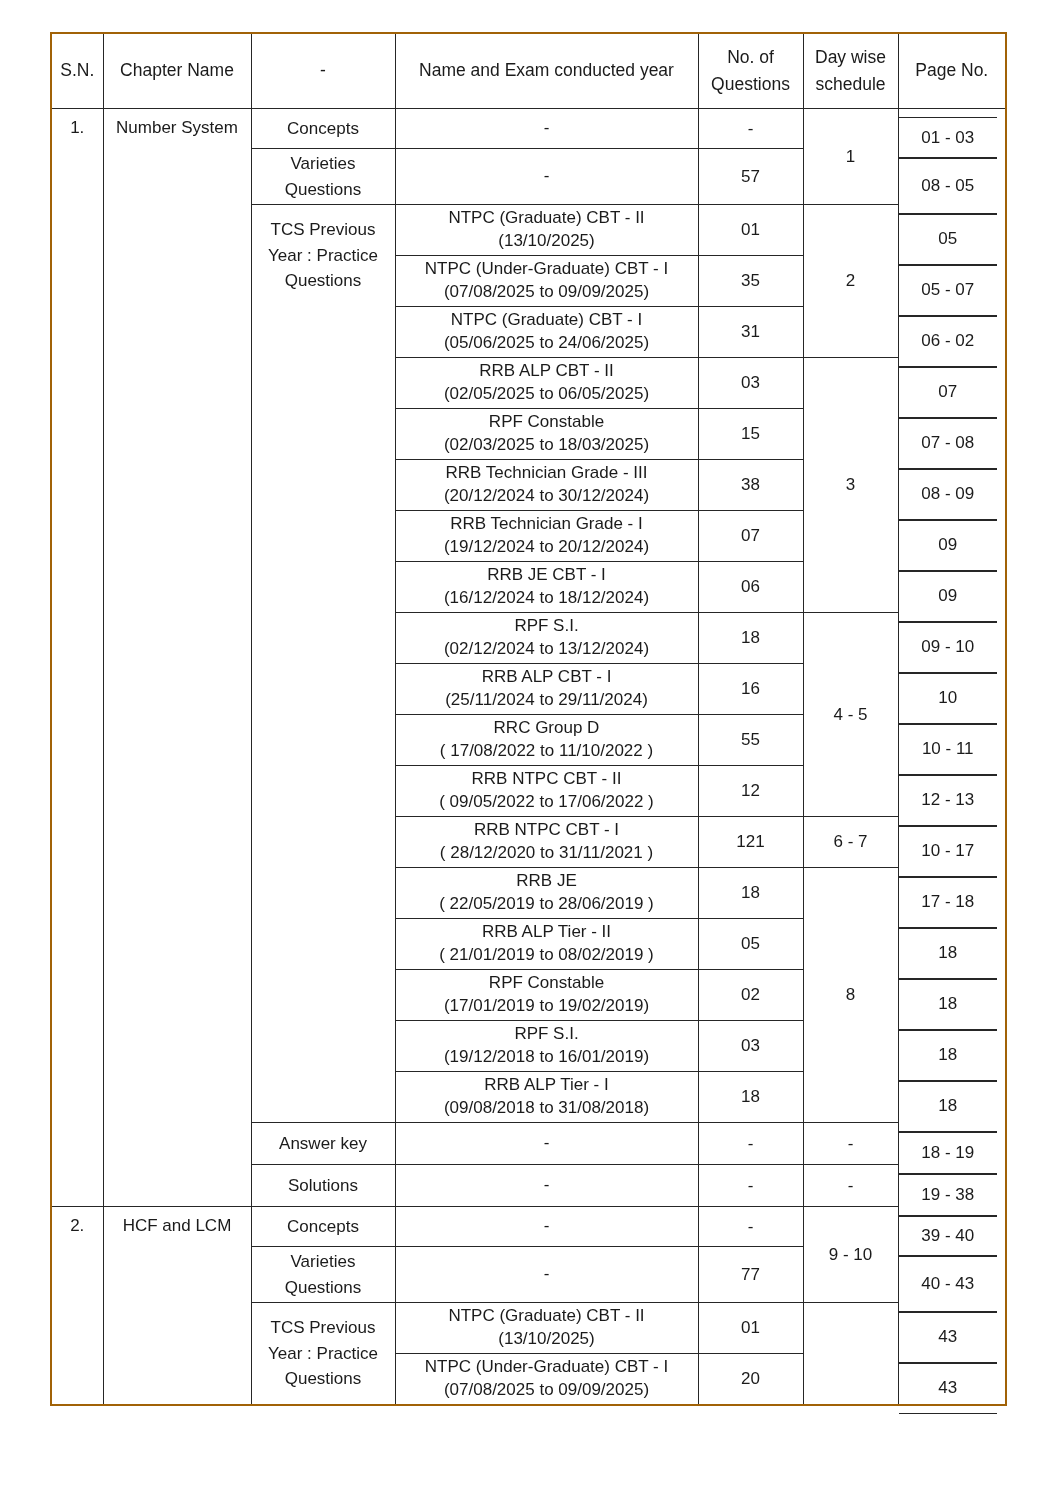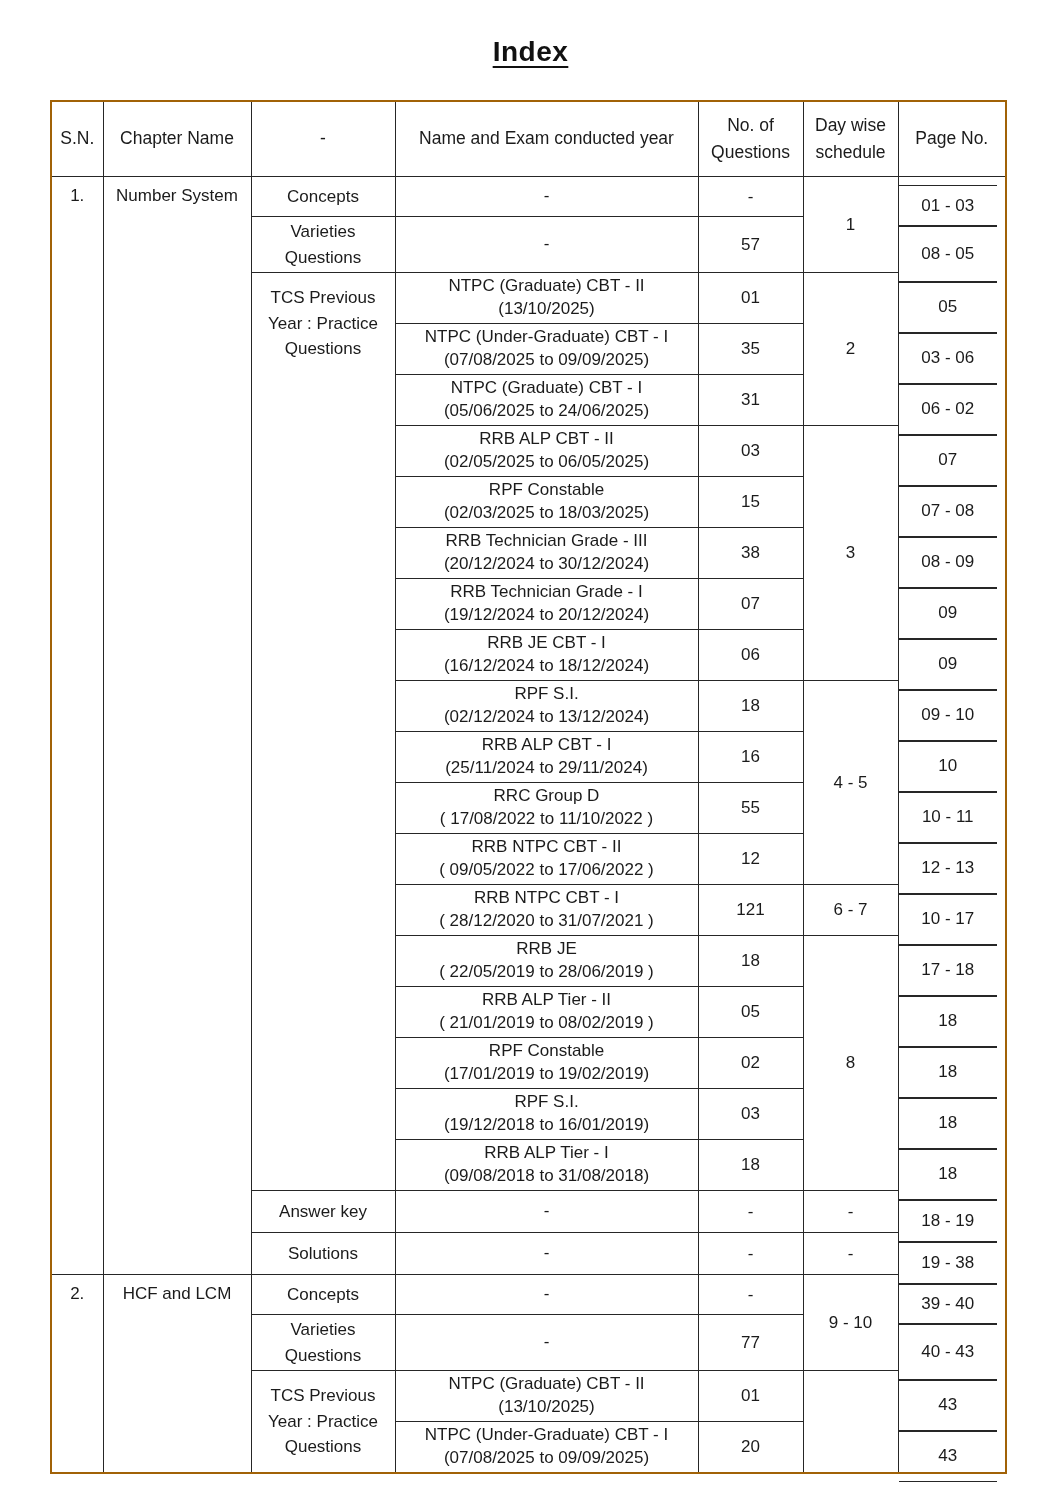--- a/index.html
+++ b/index.html
@@ -78,21 +78,20 @@
     display: flex;
     align-items: center;
     justify-content: center;
     background: transparent;
   }
 </style>
 </head>
 <body>
 
 <div class="page">
-  <h1 class="title">Index</h1>
 
   <table class="index">
     <colgroup>
       <col style="width:52px">
       <col style="width:148px">
       <col style="width:144px">
       <col style="width:303px">
       <col style="width:105px">
       <col style="width:95px">
       <col style="width:108px">
@@ -134,21 +133,21 @@
           <td class="col-exam">NTPC (Graduate) CBT - II
 (13/10/2025)</td>
           <td class="col-questions">01</td>
           <td class="col-schedule" rowspan="3">2</td>
           <td class="col-page"><div class="pagebox">05</div></td>
         </tr>
         <tr class="k-exam">
           <td class="col-exam">NTPC (Under-Graduate) CBT - I
 (07/08/2025 to 09/09/2025)</td>
           <td class="col-questions">35</td>
-          <td class="col-page"><div class="pagebox">03 - 06</div></td>
+          <td class="col-page"><div class="pagebox">05 - 07</div></td>
         </tr>
         <tr class="k-exam">
           <td class="col-exam">NTPC (Graduate) CBT - I
 (05/06/2025 to 24/06/2025)</td>
           <td class="col-questions">31</td>
           <td class="col-page"><div class="pagebox">06 - 02</div></td>
         </tr>
         <tr class="k-exam">
           <td class="col-exam">RRB ALP CBT - II
 (02/05/2025 to 06/05/2025)</td>
@@ -200,21 +199,21 @@
           <td class="col-page"><div class="pagebox">10 - 11</div></td>
         </tr>
         <tr class="k-exam">
           <td class="col-exam">RRB NTPC CBT - II
 ( 09/05/2022 to 17/06/2022 )</td>
           <td class="col-questions">12</td>
           <td class="col-page"><div class="pagebox">12 - 13</div></td>
         </tr>
         <tr class="k-exam">
           <td class="col-exam">RRB NTPC CBT - I
-( 28/12/2020 to 31/07/2021 )</td>
+( 28/12/2020 to 31/11/2021 )</td>
           <td class="col-questions">121</td>
           <td class="col-schedule">6 - 7</td>
           <td class="col-page"><div class="pagebox">10 - 17</div></td>
         </tr>
         <tr class="k-exam">
           <td class="col-exam">RRB JE
 ( 22/05/2019 to 28/06/2019 )</td>
           <td class="col-questions">18</td>
           <td class="col-schedule" rowspan="5">8</td>
           <td class="col-page"><div class="pagebox">17 - 18</div></td>

